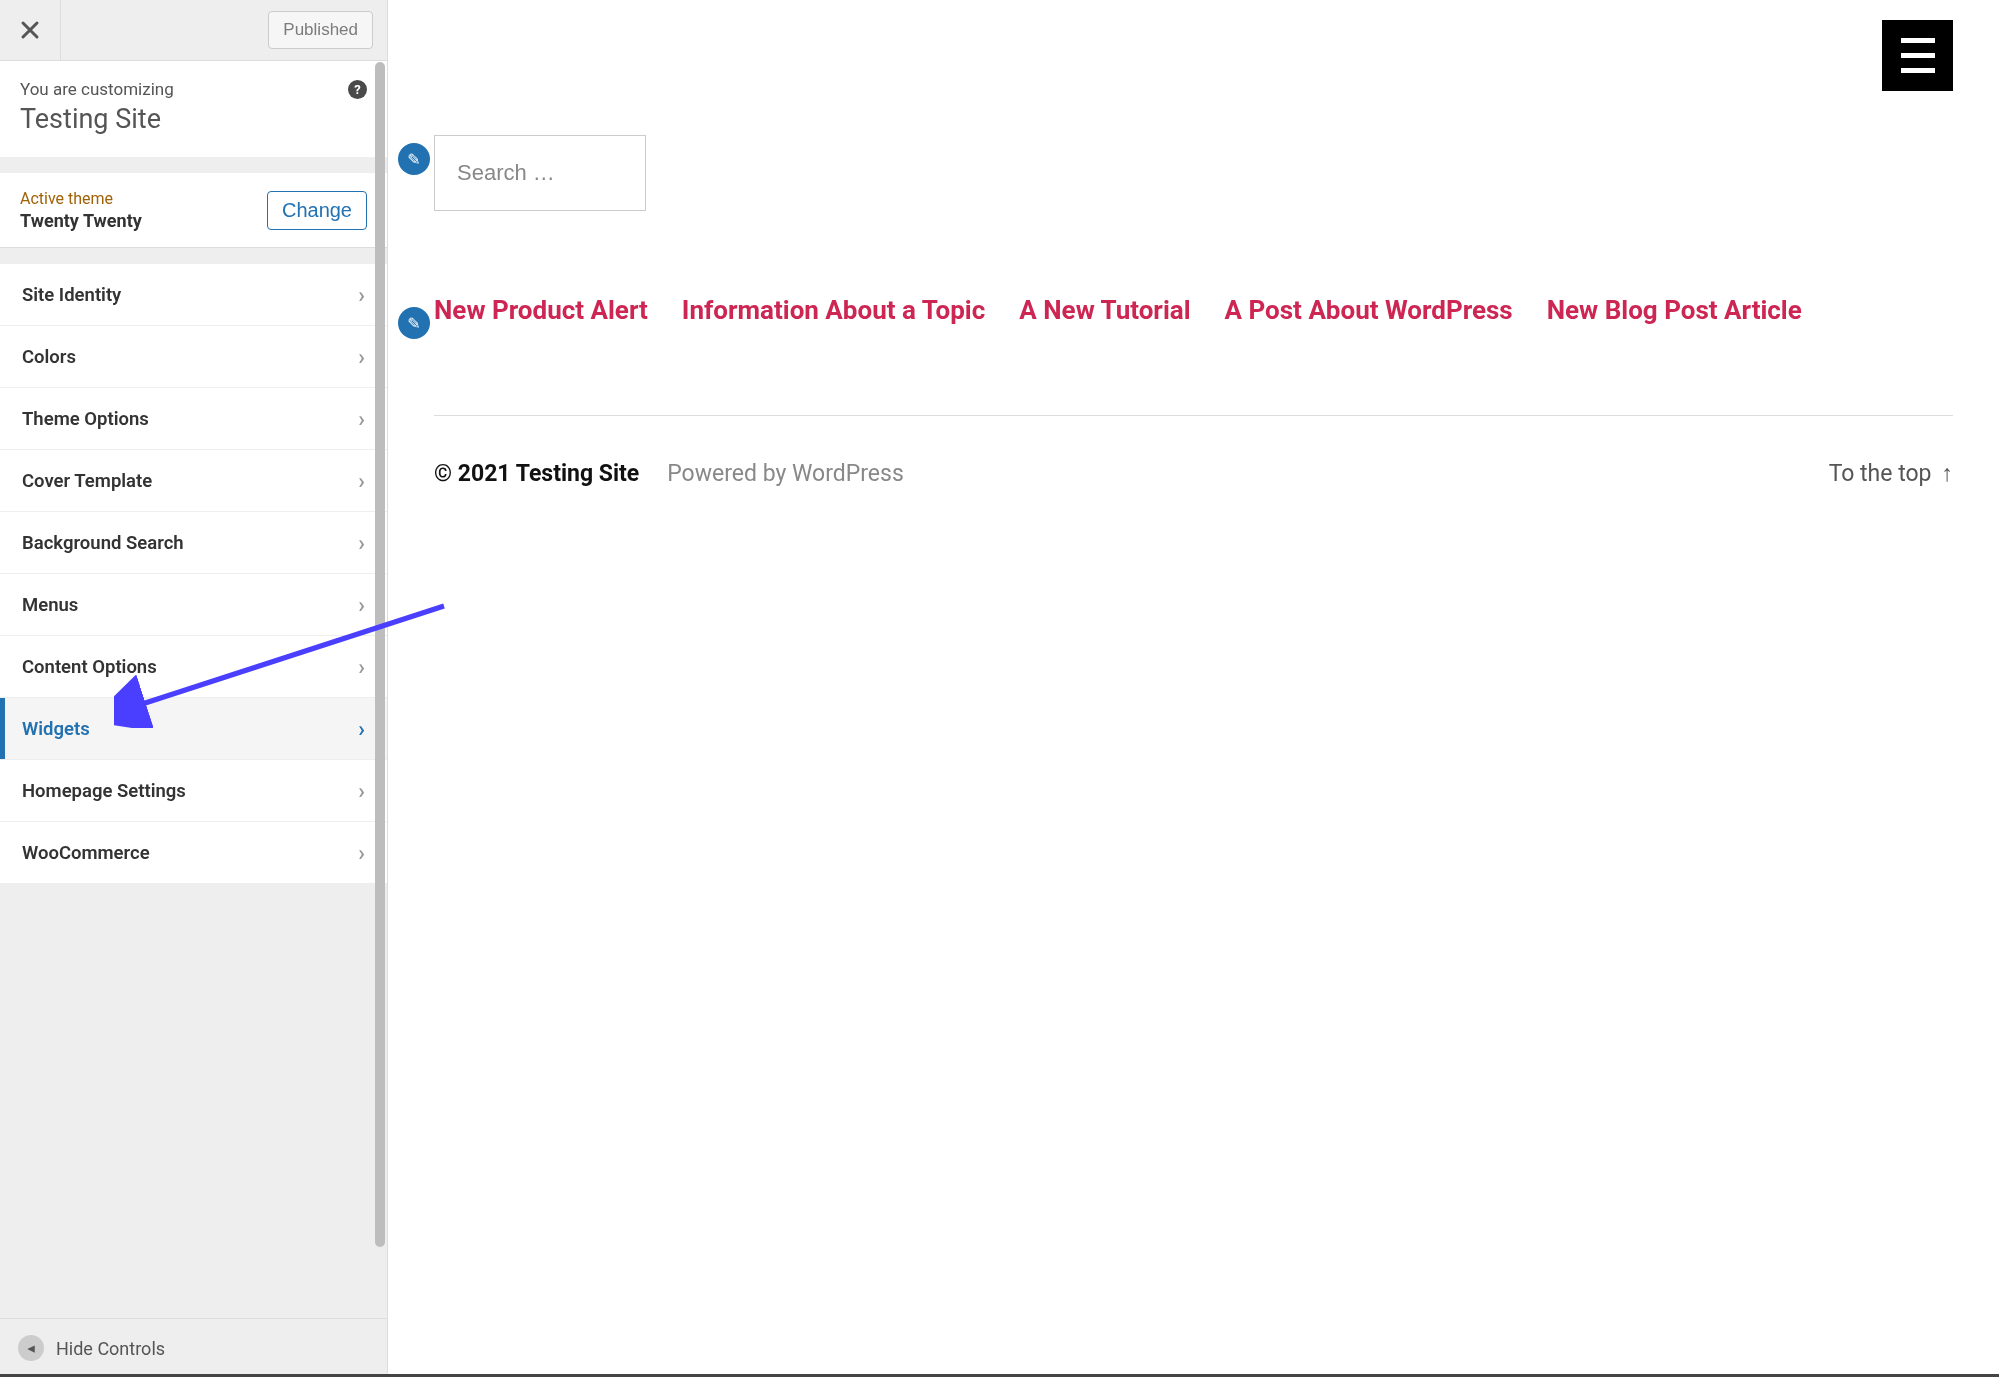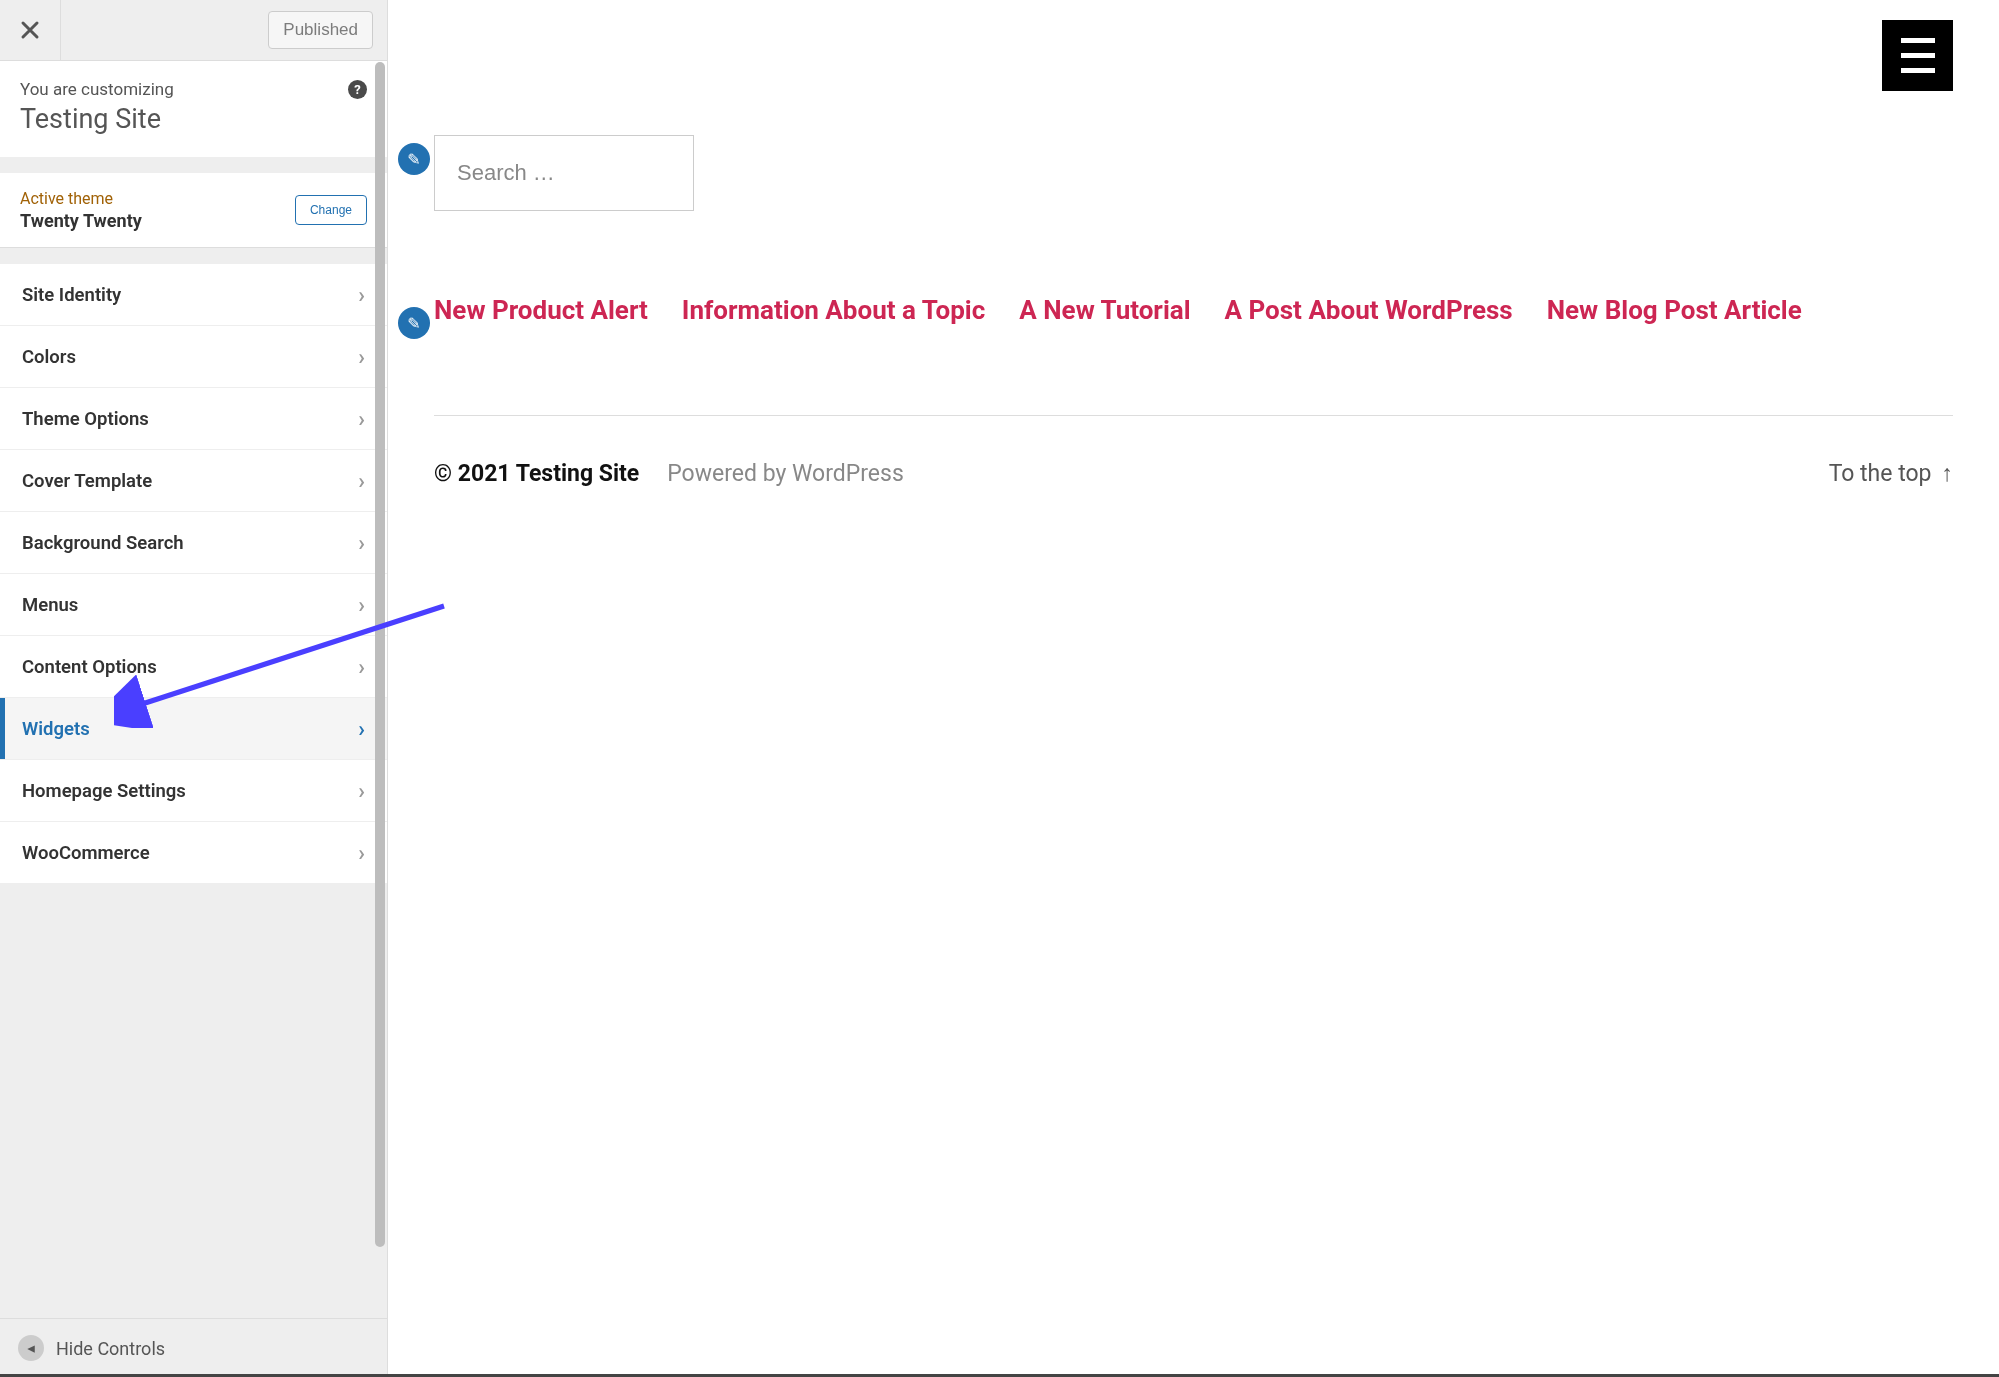--- a/index.html
+++ b/index.html
@@ -82,21 +82,21 @@
     border-bottom: 1px solid #ddd;
   }
   .active-lbl { font-size: 16px; color: #a16207; }
   .theme-name { font-size: 18px; font-weight: 700; color: #333; margin-top:2px;}
   .change-btn {
     border: 1px solid #2271b1;
     color: #2271b1;
     background: #fff;
     padding: 7px 14px;
     border-radius: 4px;
-    font-size: 12px;
+    font-size: 20px;
     cursor: pointer;
   }
 
   .menu-list { background:#fff; }
   .menu-item {
     display: flex;
     justify-content: space-between;
     align-items: center;
     padding: 18px 22px;
     border-bottom: 1px solid #eee;
@@ -171,21 +171,21 @@
     background:#2271b1; color:#fff;
     display:flex; align-items:center; justify-content:center;
     font-size:16px;
     cursor:pointer;
     position:absolute;
   }
 
   .widget-block { position:relative; margin-top:135px; }
   .search-row { display:flex; gap:16px; align-items:stretch; }
   .search-input {
-    width:260px; height:76px;
+    width:212px; height:76px;
     border:1px solid #ccc;
     font-size:22px;
     padding:0 22px;
     color:#555;
   }
   .search-input::placeholder { color:#888; }
   .search-btn {
     height:76px;
     padding:0 34px;
     background:#cd2653;

